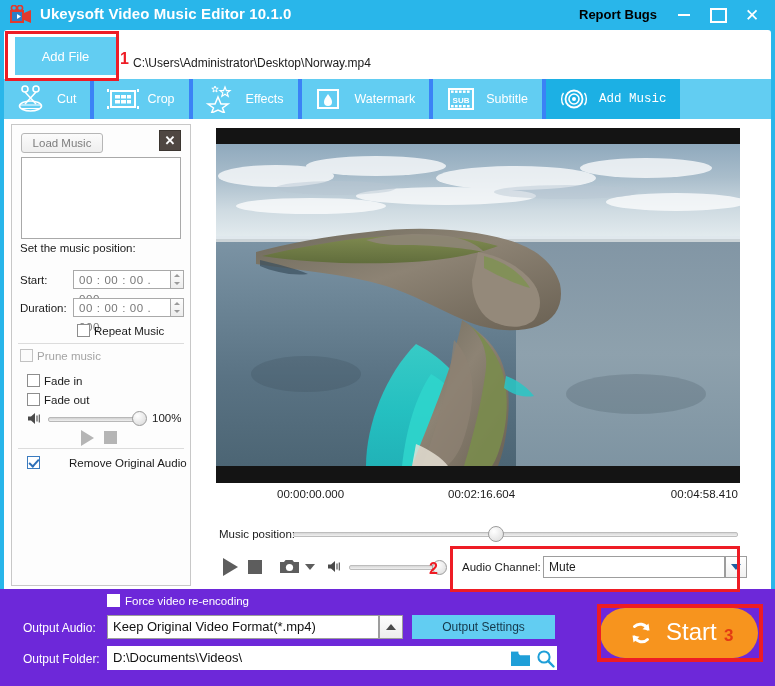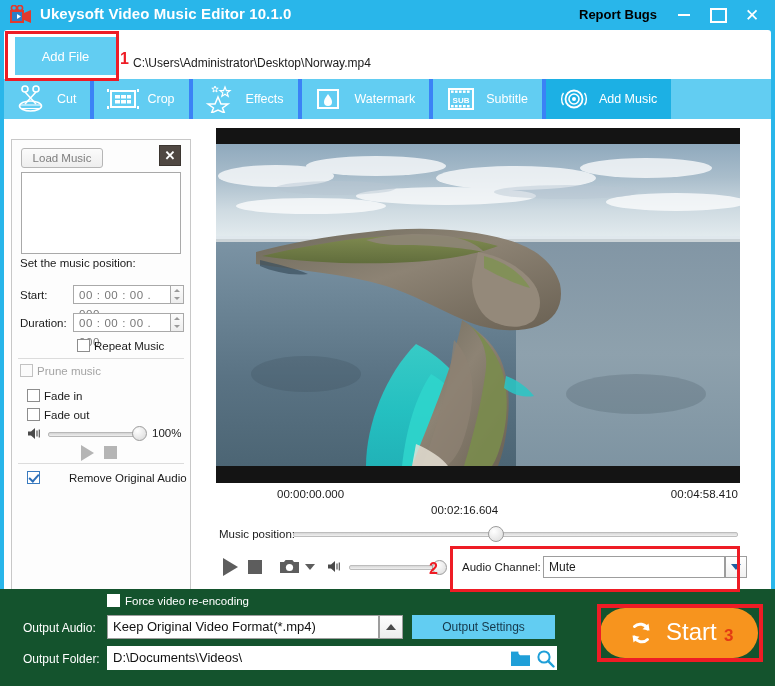--- a/index.html
+++ b/index.html
@@ -60,35 +60,35 @@
   
   .toolbar{
     position:absolute;left:4px;top:79px;width:767px;height:40px;
     background:#62cdf2;display:flex;
   }
   .tab{
     position:relative;height:40px;display:flex;align-items:center;
     justify-content:flex-start;color:#ffffff;font-size:12.5px;cursor:pointer;
     border-right:4px solid #3b82f6;box-sizing:border-box;
   }
-  .tab:last-child{border-right:none;}
+  .tab:last-child{border-right:none;font-family:Liberation Mono, monospace;}
   .tab.active{background:#1cb0e4;}
   .tab .ticon{width:34px;height:30px;margin-left:12px;margin-right:7px;flex:0 0 auto;
     display:flex;align-items:center;justify-content:flex-start;}
   .tab .tlabel{margin-right:14px;white-space:nowrap;}
 
   
   .body-area{
     position:absolute;left:4px;top:119px;width:767px;height:470px;
     background:#ffffff;
   }
 
   
   .leftpanel{
-    position:absolute;left:7px;top:20px;width:180px;height:462px;
+    position:absolute;left:7px;top:5px;width:180px;height:462px;
     border:1px solid #c8c8c8;background:#fdfdfd;box-sizing:border-box;
   }
   .loadmusic-btn{
     position:absolute;left:9px;top:8px;width:82px;height:20px;
     background:linear-gradient(#fbfbfb,#eeeeee);
     border:1px solid #b6b6b6;border-radius:3px;
     font-family:"Liberation Sans", sans-serif;font-size:11.5px;color:#7e7e7e;cursor:pointer;
   }
   .closex-btn{
     position:absolute;left:147px;top:5px;width:20px;height:19px;
@@ -181,21 +181,21 @@
     position:absolute;left:6px;top:5px;width:524px;height:355px;background:#141414;
     overflow:hidden;
   }
   .vframe{position:absolute;left:0;top:16px;width:524px;height:322px;overflow:hidden;}
   .timecodes{
     position:absolute;left:6px;top:365px;width:524px;height:16px;
     color:#1a1a1a;font-size:11.5px;
   }
   .tc{position:absolute;white-space:nowrap;}
   .tc-a{left:38px;padding-left:23px;}
-  .tc-b{left:215px;margin-top:16px;}
+  .tc-b{left:232px;}
   .tc-c{right:2px;}
 
   .musicpos-label{position:absolute;left:9px;top:405px;font-size:11.5px;color:#1a1a1a;}
   .musicpos-track{
     position:absolute;left:83px;top:409px;width:445px;height:5px;
     background:linear-gradient(#d6d6d6,#f0f0f0);border:1px solid #bdbdbd;
     border-radius:2px;box-sizing:border-box;cursor:pointer;
   }
   .musicpos-knob{
     position:absolute;left:278px;top:403px;width:14px;height:14px;border-radius:50%;
@@ -233,21 +233,21 @@
   .audiochan-arrow{
     position:absolute;left:515px;top:3px;width:22px;height:22px;
     border:1px solid #9d9d9d;background:linear-gradient(#ffffff,#f1f1f1);
     box-sizing:border-box;display:flex;align-items:center;justify-content:center;cursor:pointer;
   }
   .audiochan-arrow:after{content:"";width:0;height:0;border-left:5px solid transparent;
     border-right:5px solid transparent;border-top:6px solid #1f5fa0;}
 
   
   .bottom{
-    position:absolute;left:0;top:589px;width:775px;height:97px;background:#14532d;
+    position:absolute;left:0;top:589px;width:775px;height:97px;background:#6d28d9;
   }
   .force-row{position:absolute;left:107px;top:5px;display:flex;align-items:center;cursor:pointer;}
   .force-chk{width:13px;height:13px;background:#ffffff;border:1px solid #ffffff;
     box-sizing:border-box;margin-right:5px;flex:0 0 auto;}
   .force-lbl{color:#ffffff;font-size:11.5px;white-space:nowrap;}
 
   .lbl-outfmt{position:absolute;left:23px;top:32px;color:#ffffff;font-size:12px;}
   .outfmt-box{
     position:absolute;left:107px;top:26px;width:272px;height:24px;
     background:#ffffff;border:1px solid #9d9d9d;box-sizing:border-box;

